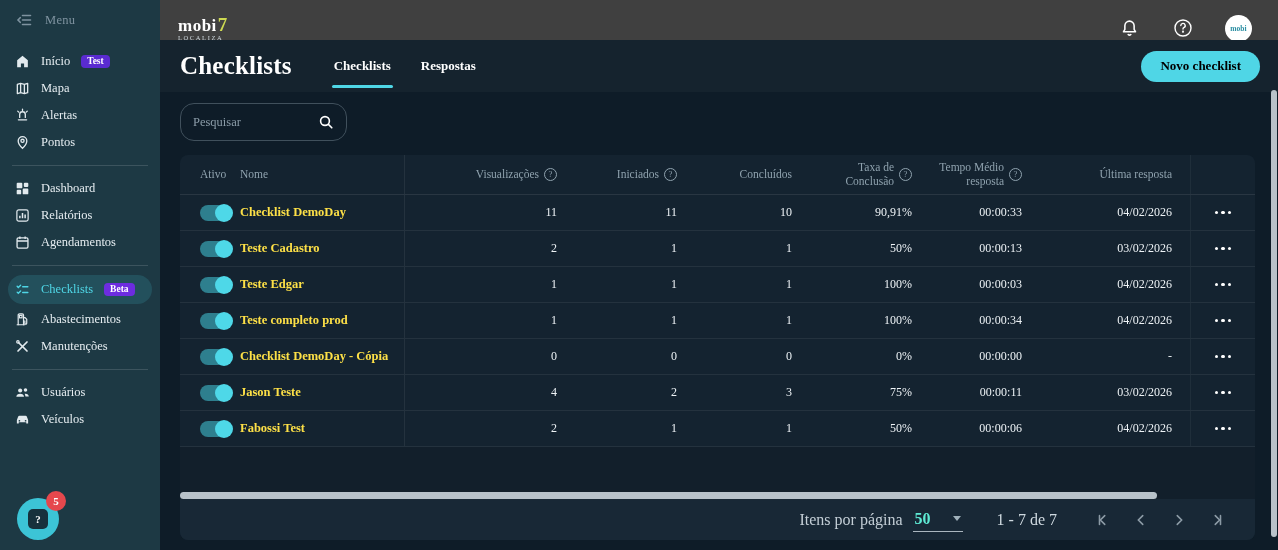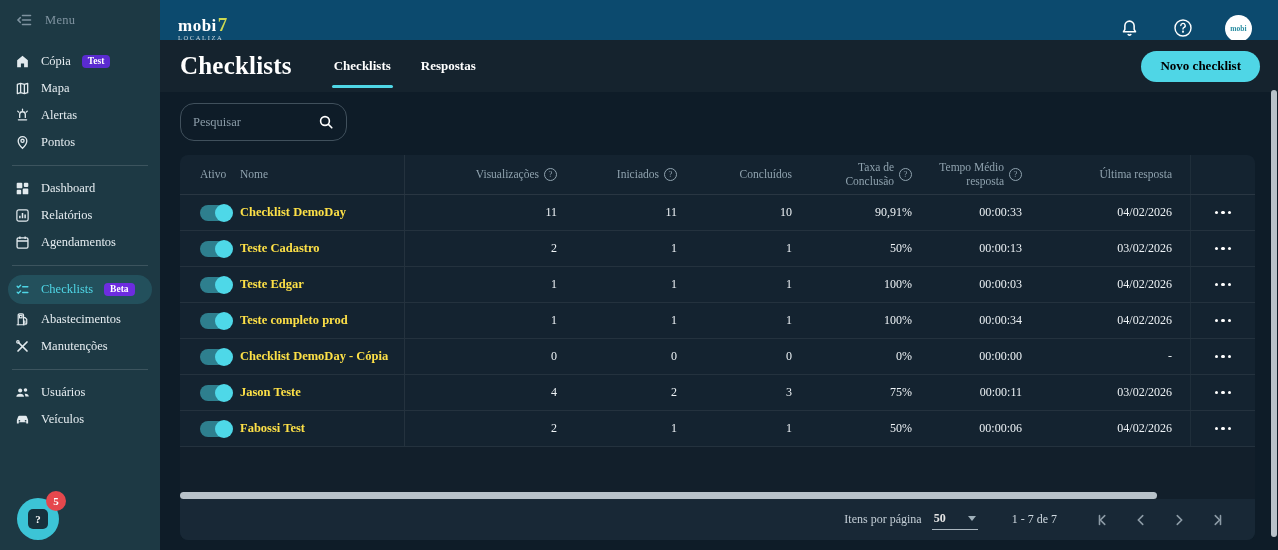--- a/index.html
+++ b/index.html
@@ -19,21 +19,21 @@
                font-size:12.5px; cursor:pointer; white-space:nowrap; }
   .side-item .ic { width:16px; height:16px; display:flex; align-items:center; justify-content:center; color:#e2eaee; flex:0 0 16px; }
   .side-item.active { background:#23505c; border-radius:16px; margin:2px 8px; padding:0 10px 0 6px; height:29px; color:#4fd6e6; }
   .side-item.active .ic { color:#4fd6e6; }
   .badge { font-size:9.5px; font-weight:bold; color:#fff; background:#5a2bd0; border-radius:4px; padding:2px 6px; line-height:1; }
   .badge.beta { background:#6d2ce0; }
   .side-div { height:1px; background:rgba(255,255,255,.14); margin:9px 12px; }
 
   
   .main { flex:1; display:flex; flex-direction:column; min-width:0; }
-  .topbar { height:40px; background:#0c4a6e; display:flex; align-items:center; justify-content:space-between; padding:16px 26px 0 18px; }
+  .topbar { height:40px; background:#404040; display:flex; align-items:center; justify-content:space-between; padding:16px 26px 0 18px; }
   .logo { line-height:1; }
   .logo .word { font-size:17px; font-weight:bold; color:#fff; letter-spacing:.5px; }
   .logo .seven { color:#cdd951; font-size:19px; font-weight:bold; margin-left:1px; }
   .logo .sub { display:block; font-size:6.5px; letter-spacing:1.6px; color:#cfd8de; margin-top:1px; text-transform:uppercase; }
   .top-icons { display:flex; align-items:center; gap:30px; }
   .icon-btn { width:24px; height:24px; display:flex; align-items:center; justify-content:center; color:#fff; cursor:pointer; }
   .avatar { width:27px; height:27px; background:#fff; border-radius:50%; display:flex; align-items:center; justify-content:center;
             color:#2c8fa3; font-size:7.5px; font-weight:bold; cursor:pointer; }
 
   .page-header { height:52px; background:#15232e; display:flex; align-items:center; padding:0 18px 0 20px; }
@@ -78,24 +78,24 @@
   .switch { width:31px; height:16px; background:#2e7f8e; border-radius:9px; position:relative; cursor:pointer; }
   .switch .thumb { position:absolute; right:-2px; top:-1px; width:18px; height:18px; border-radius:50%; background:#4ed8e8; }
 
   .dots { display:flex; gap:3px; cursor:pointer; padding:6px 4px; }
   .dots i { width:3.5px; height:3.5px; border-radius:50%; background:#fff; }
 
   .card-fill { flex:1; background:#121f2b; position:relative; }
   .hscroll { position:absolute; left:0; bottom:0; width:977px; height:7px; background:#b8c2ca; border-radius:4px; }
 
   .tfoot { height:41px; background:#182836; display:flex; align-items:center; justify-content:flex-end; gap:34px;
-           padding:0 26px; color:#c3ced6; font-size:12px; }
+           padding:0 26px; color:#c3ced6; font-size:16px; }
   .ipp { display:flex; align-items:center; gap:10px; }
   .ipp-select { display:flex; align-items:center; gap:22px; border-bottom:1px solid #aab6bf; padding:2px 2px 3px 2px; cursor:pointer; }
-  .ipp-select .v { color:#e5e5e5; font-weight:bold; }
+  .ipp-select .v { color:#5eead4; font-weight:bold; }
   .caret { width:0; height:0; border-left:4.5px solid transparent; border-right:4.5px solid transparent; border-top:5px solid #9fb0ba; }
   .pag-range { color:#cfd9e0; }
   .pag-btns { display:flex; align-items:center; gap:14px; }
   .pag-btn { width:24px; height:24px; display:flex; align-items:center; justify-content:center; color:#8b9aa5; cursor:pointer; }
 
   
   .vscroll { position:absolute; right:1px; top:90px; width:6px; height:447px; background:#b8c2ca; border-radius:3px; }
   .fab { position:absolute; left:17px; top:498px; width:42px; height:42px; border-radius:50%; background:#3cc4d6;
          display:flex; align-items:center; justify-content:center; cursor:pointer; }
   .fab .bubble { width:20px; height:20px; background:#17313c; border-radius:5px; color:#fff; font-size:11px; font-weight:bold;
@@ -120,21 +120,21 @@
       <span class="label">Menu</span>
     </div>
 
     <nav class="side-nav">
       <div class="side-item">
         <span class="ic">
           <svg width="15" height="15" viewBox="0 0 16 16" fill="currentColor">
               <path d="M8 1.8 2.3 6.7V14h4v-4h3.4v4h4V6.7Z"></path>
             </svg>
         </span>
-        <span>Cópia</span>
+        <span>Início</span>
         <span class="badge">Test</span>
       </div>
       <div class="side-item">
         <span class="ic">
           <svg width="15" height="15" viewBox="0 0 16 16" fill="none" stroke="currentColor" stroke-width="1.4" stroke-linejoin="round">
               <path d="M2.5 3.6 6 2.5l4 1.1 3.5-1.1v9.9L10 13.5l-4-1.1-3.5 1.1Z"></path>
               <path d="M6 2.8v9.4M10 3.8v9.4"></path>
             </svg>
         </span>
         <span>Mapa</span>

